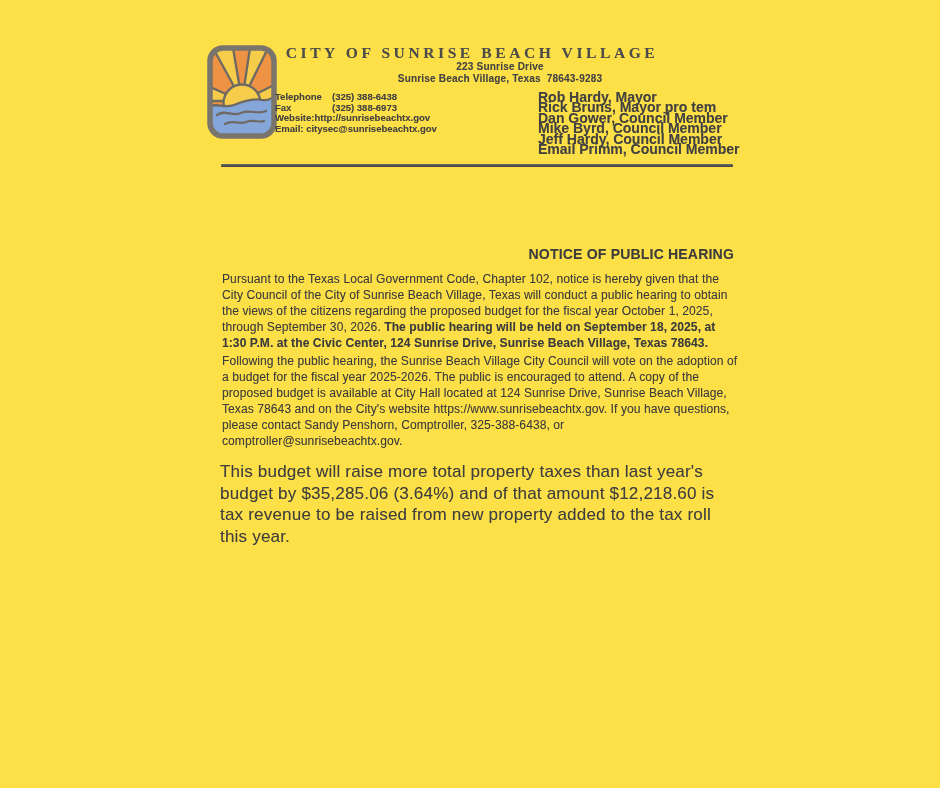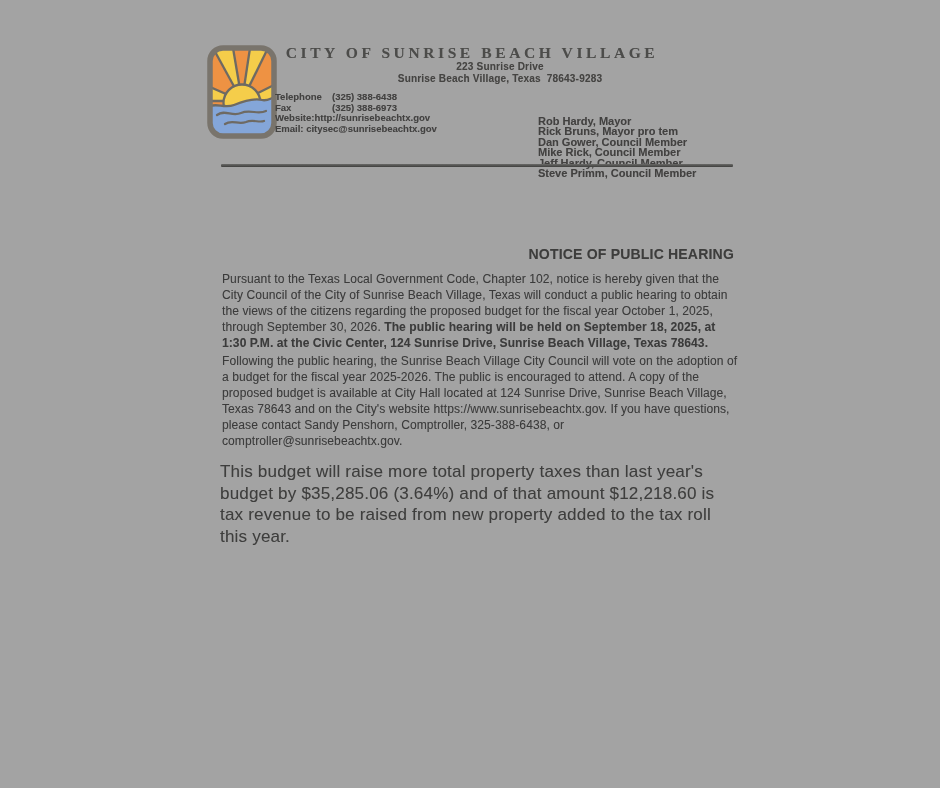--- a/index.html
+++ b/index.html
@@ -1,19 +1,19 @@
 <!DOCTYPE html>
 <html><head>
 <meta charset="utf-8">
 <style>
   * { margin:0; padding:0; box-sizing:border-box; }
   html,body { background:#ffffff; }
   body { font-family:"Liberation Sans", sans-serif; }
   .page {
-    position:relative; width:940px; height:788px; background:#a3a3a3;
+    position:relative; width:940px; height:788px; background:#fde047;
     overflow:hidden; color:#3b3b3b;
     text-shadow:0.2px 0.2px 0.35px rgba(80,80,80,0.35);
   }
   .logo { position:absolute; left:206px; top:44px; width:72px; height:96px; }
   .city-name {
     position:absolute; left:222px; top:44px; width:500px; text-align:center;
     font-family:"Liberation Serif", serif; font-size:15.5px; font-weight:700;
     letter-spacing:3.6px; color:#4c4c4a; white-space:nowrap;
   }
   .addr-block { position:absolute; left:250px; top:61px; width:500px; text-align:center; }
@@ -21,21 +21,21 @@
     font-size:10px; font-weight:700; line-height:11.5px; color:#454442;
     letter-spacing:0.2px; white-space:pre;
   }
   .contact {
     position:absolute; left:275px; top:92px;
     font-size:9.5px; font-weight:700; line-height:10.7px; color:#424140;
   }
   .contact-label { display:inline-block; width:57px; }
   .officials {
     position:absolute; left:538px; top:92px;
-    font-size:11px; font-weight:700; line-height:10.4px; color:#424140;margin-top:24px;
+    font-size:14px; font-weight:700; line-height:10.4px; color:#424140;
   }
   .rule {
     position:absolute; left:221px; top:164px; width:512px; height:3px;
     background:linear-gradient(#6a6a68,#3f3f3d); border-radius:1px;
   }
   .notice-title {
     position:absolute; left:222px; top:246px; width:512px; text-align:right;
     font-size:14px; font-weight:700; letter-spacing:0.2px; color:#3d3d3c;
   }
   .body-text {
@@ -107,23 +107,23 @@
       <span class="contact-label">Fax</span><span>(325) 388-6973</span>
     </div>
     <div>Website:http://sunrisebeachtx.gov</div>
     <div>Email: citysec@sunrisebeachtx.gov</div>
   </div>
 
   <div class="officials">
     <div>Rob Hardy, Mayor</div>
     <div>Rick Bruns, Mayor pro tem</div>
     <div>Dan Gower, Council Member</div>
-    <div>Mike Rick, Council Member</div>
+    <div>Mike Byrd, Council Member</div>
     <div>Jeff Hardy, Council Member</div>
-    <div>Steve Primm, Council Member</div>
+    <div>Email Primm, Council Member</div>
   </div>
 
   <div class="rule"></div>
 
   <div class="notice-title">NOTICE OF PUBLIC HEARING</div>
 
   <p class="body-text p1"><span>Pursuant to the Texas Local Government Code, Chapter 102, notice is hereby given that the
 City Council of the City of Sunrise Beach Village, Texas will conduct a public hearing to obtain
 the views of the citizens regarding the proposed budget for the fiscal year October 1, 2025,
 through September 30, 2026.  </span><b>The public hearing will be held on September 18, 2025, at

